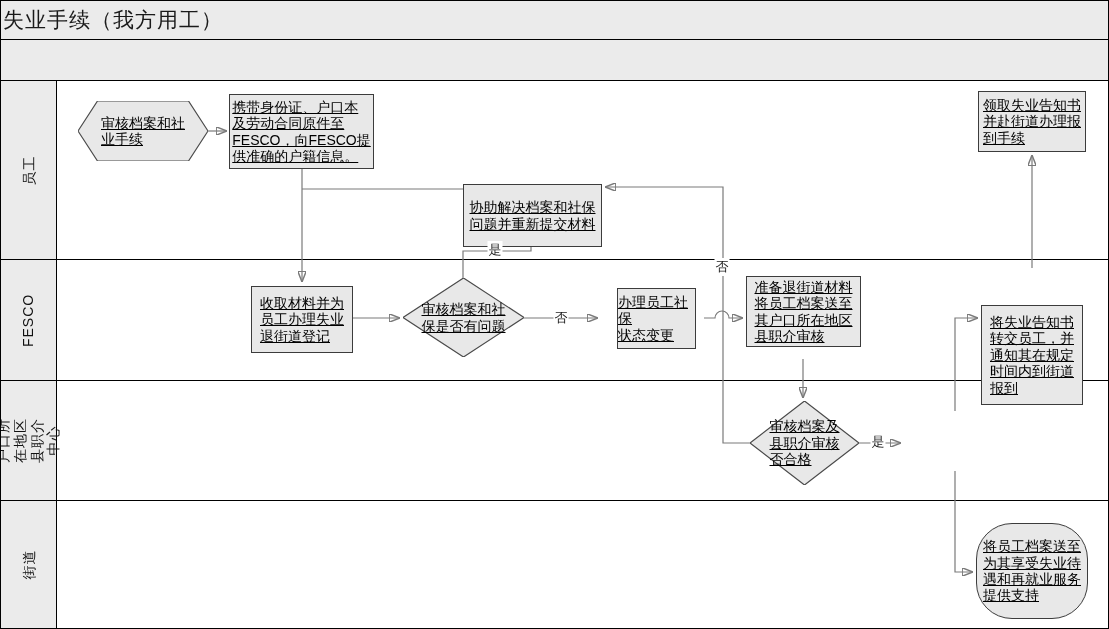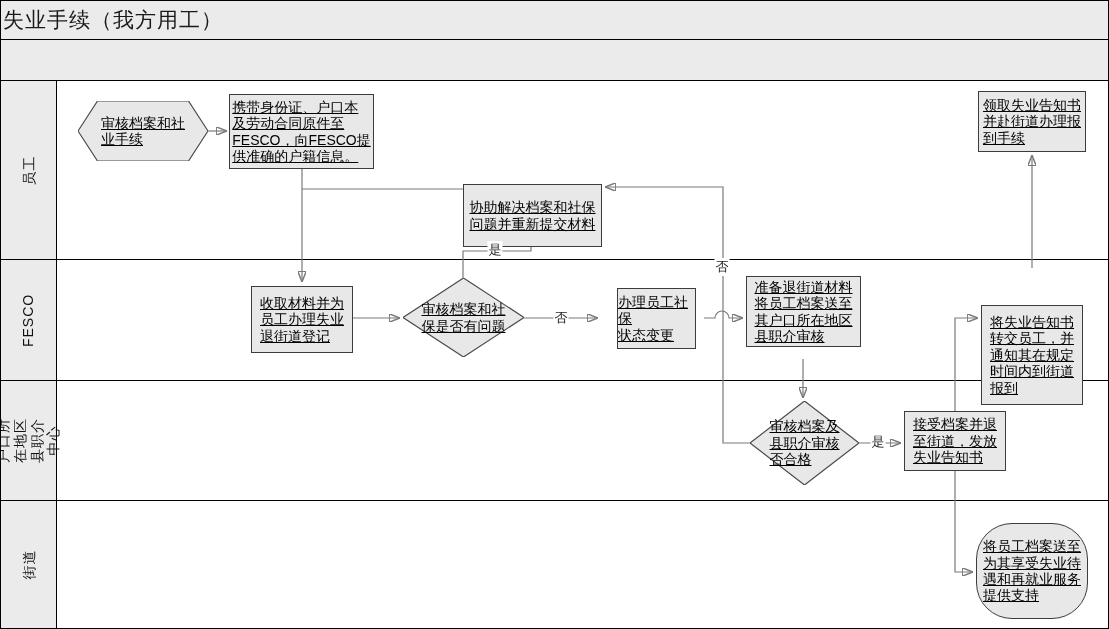--- a/index.html
+++ b/index.html
@@ -174,25 +174,20 @@
 
   <div class="node" style="left:749px;top:400px;width:109px;height:84px;">
     <svg class="shape-svg" viewBox="0 0 100 100" preserveAspectRatio="none">
       <polygon points="50,0 100,50 50,100 0,50"></polygon>
     </svg>
     <span class="txt">审核档案及
 县职介审核
 否合格</span>
   </div>
 
-  <div class="node rect" style="left:903px;top:410px;width:102px;height:60px;">
-    <span class="txt">接受档案并退
-至街道，发放
-失业告知书</span>
-  </div>
 
   <div class="node terminator" style="left:975px;top:522px;width:112px;height:96px;">
     <span class="txt">将员工档案送至
 为其享受失业待
 遇和再就业服务
 提供支持</span>
   </div>
 
   <span class="elabel" style="left:494px;top:249px;">是</span>
   <span class="elabel" style="left:560px;top:317px;">否</span>

